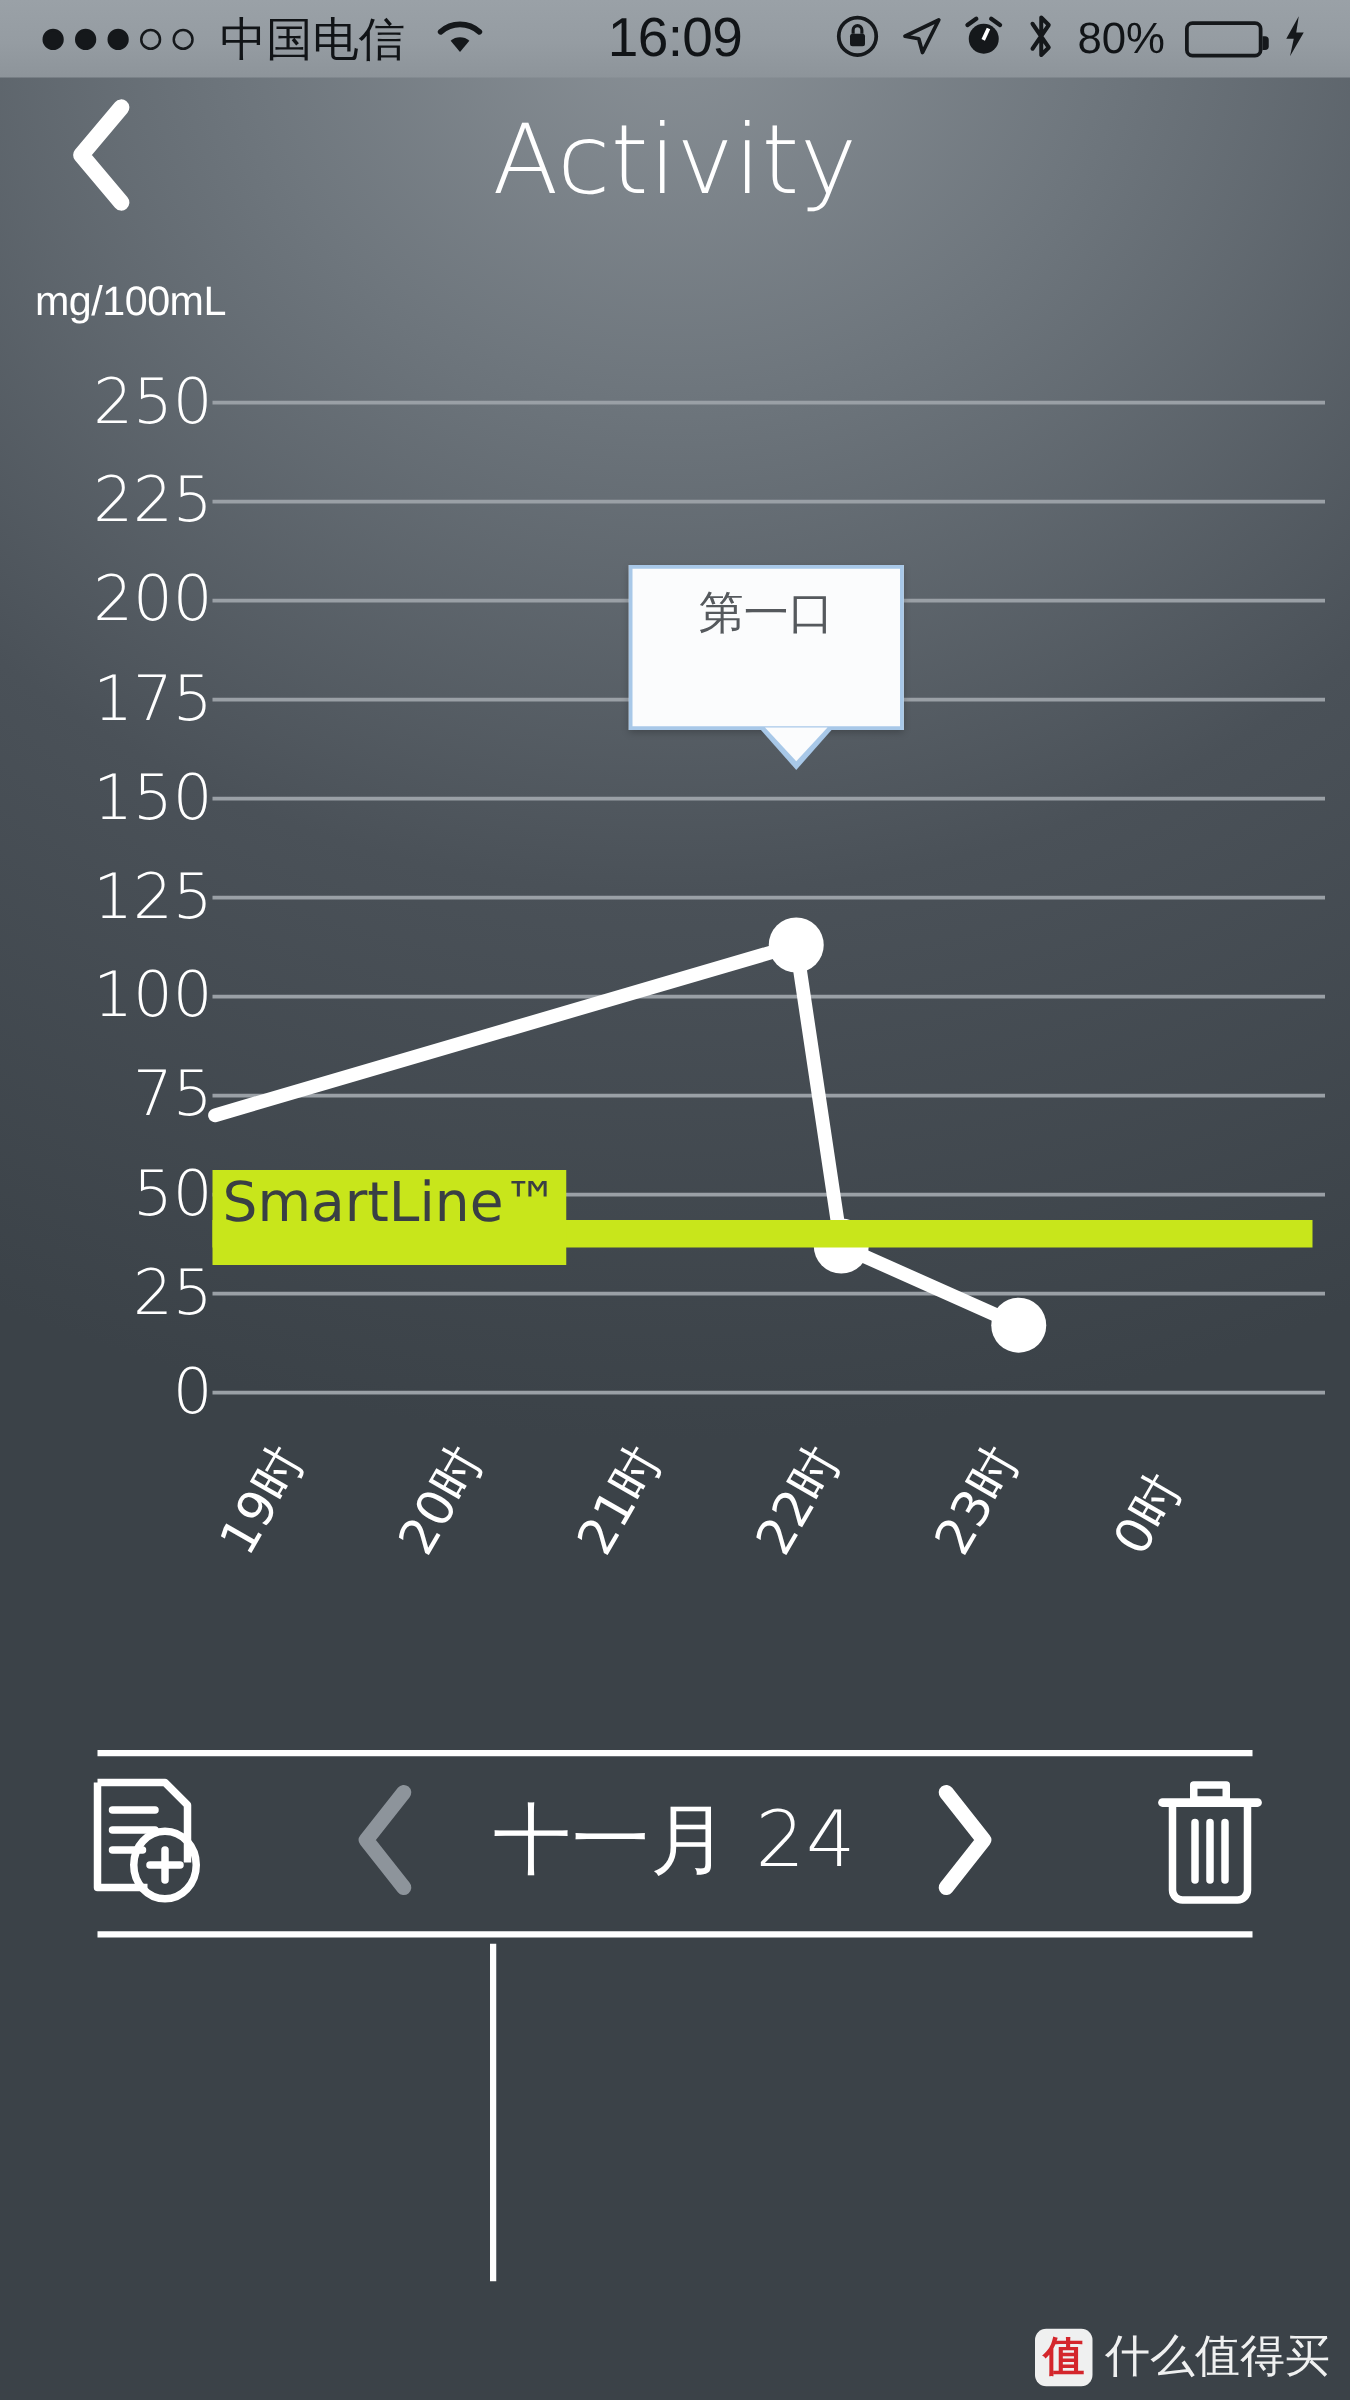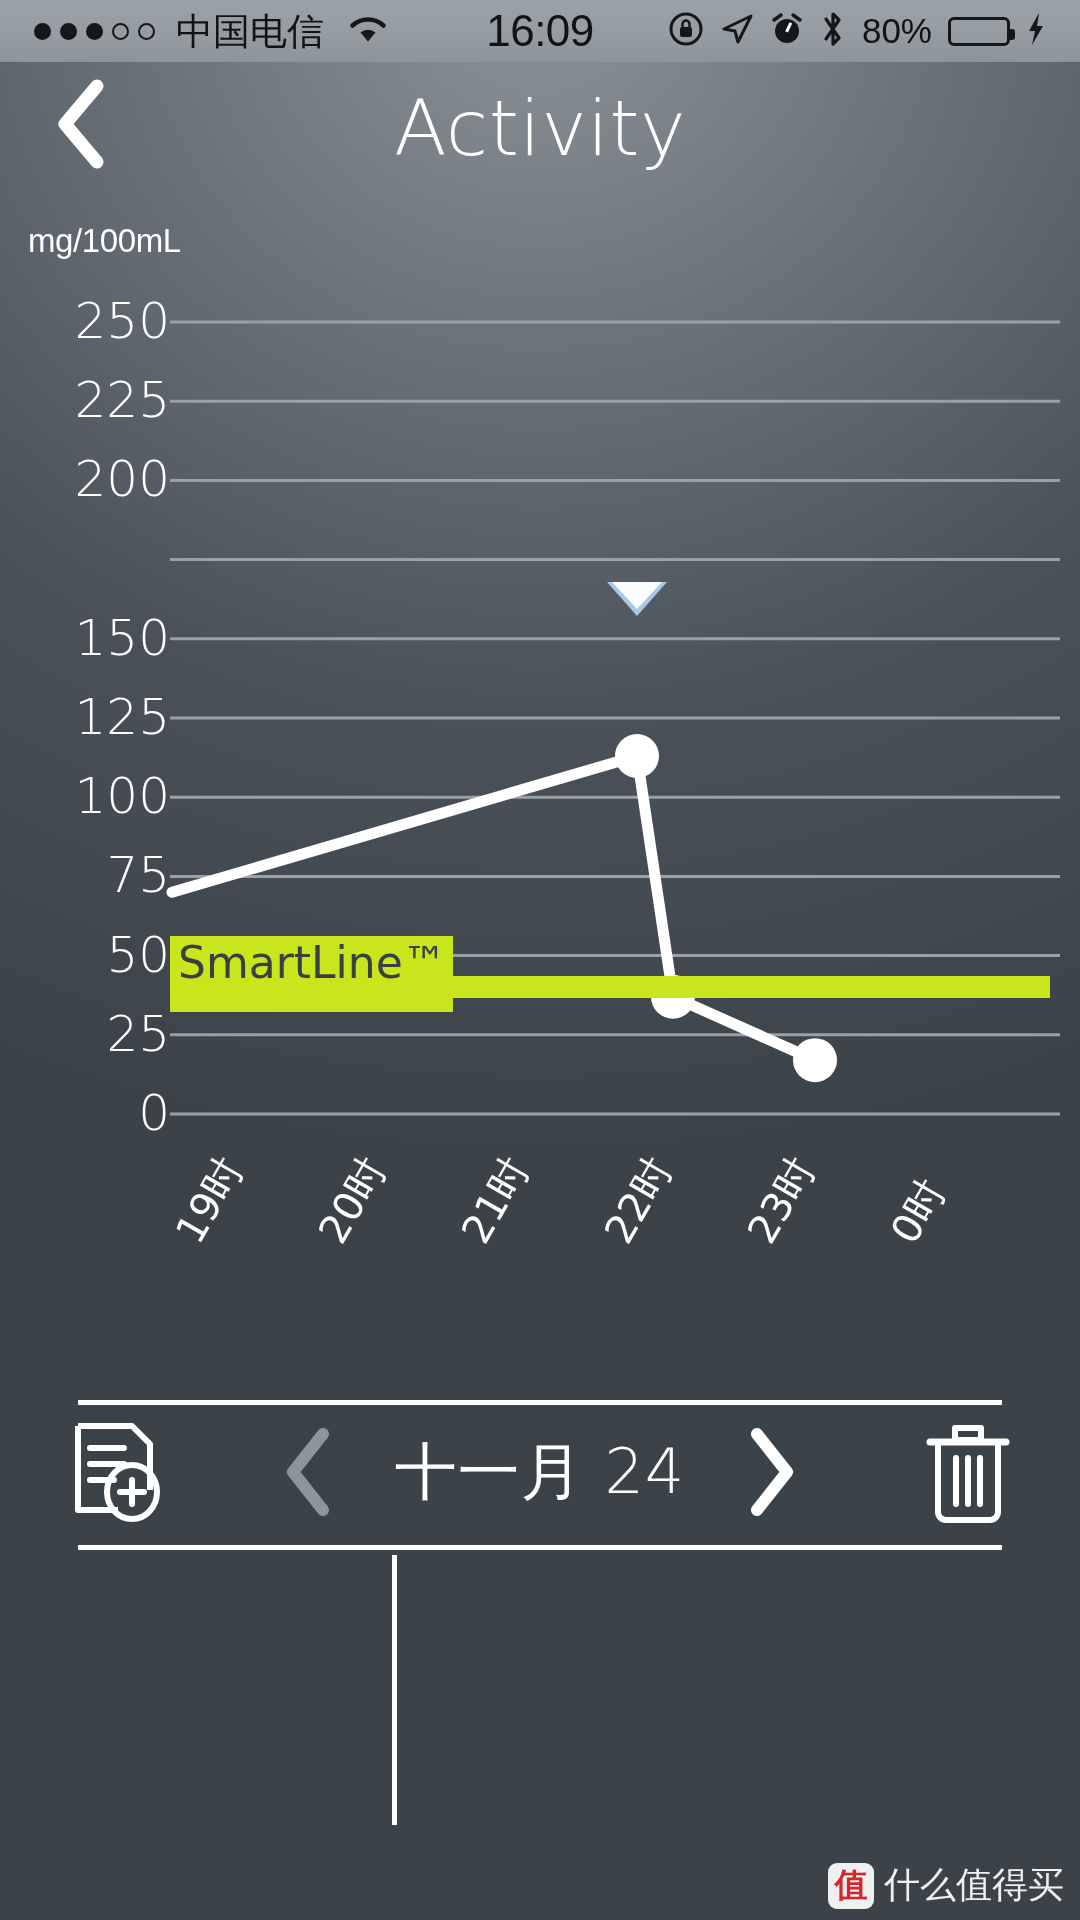--- a/index.html
+++ b/index.html
@@ -372,20 +372,21 @@
   </div>
 
   <div class="chart-wrap">
 
     <div class="axis-unit">mg/100mL</div>
 
     <div class="ytick-col" id="ytick-col">
         <div class="ytick" style="top: 106px; padding-left: 12px;">250</div>
         <div class="ytick" style="top: 185.2px;">225</div>
         <div class="ytick" style="top: 264.4px;">200</div>
+        <div class="ytick" style="top: 343.6px;">175</div>
         <div class="ytick" style="top: 422.8px;">150</div>
         <div class="ytick" style="top: 502px;">125</div>
         <div class="ytick" style="top: 581.2px;">100</div>
         <div class="ytick" style="top: 660.4px;">75</div>
         <div class="ytick" style="top: 739.6px;">50</div>
         <div class="ytick" style="top: 818.8px;">25</div>
         <div class="ytick" style="top: 898px;">0</div>
       </div>
 
     <svg class="chart-svg" viewBox="0 0 1080 1140">
@@ -406,20 +407,23 @@
           <polyline points="172,702.24 637,566.016 673,806.784 815,870.144" fill="none" stroke="#ffffff" stroke-width="11" stroke-linecap="round" stroke-linejoin="round"></polyline>
           <circle cx="637" cy="566.016" r="22" fill="#ffffff"></circle>
           <circle cx="673" cy="806.784" r="22" fill="#ffffff"></circle>
           <circle cx="815" cy="870.144" r="22" fill="#ffffff"></circle>
         </g>
     </svg>
 
     <div class="smartline-band" id="smartline-band" style="left: 170px; width: 880px; top: 786.28px; background: rgb(200, 230, 27);"></div>
     <div class="smartline-badge" id="smartline-badge" style="background: rgb(200, 230, 27); left: 170px; height: 76px; top: 746.28px;">SmartLine™</div>
 
+    <div class="callout" id="callout-box" style="left: 503px; top: 262px; width: 220px; height: 132px; border-color: rgb(168, 200, 232); background: rgb(251, 252, 253);">
+      <div class="callout-text">第一口</div>
+    </div>
     <div class="callout-tail" id="callout-tail" style="left: 607px; top: 392px; border-top-color: rgb(168, 200, 232);">
       <div class="callout-tail-inner" id="callout-tail-inner" style="left: -25px; top: -34px; border-top-color: rgb(251, 252, 253);"></div>
     </div>
 
     <div id="xtick-col">
         <div class="xtick" style="left: 163px; top: 1036px;">19时</div>
         <div class="xtick" style="left: 306px; top: 1036px;">20时</div>
         <div class="xtick" style="left: 449px; top: 1036px;">21时</div>
         <div class="xtick" style="left: 592px; top: 1036px;">22时</div>
         <div class="xtick" style="left: 735px; top: 1036px;">23时</div>

